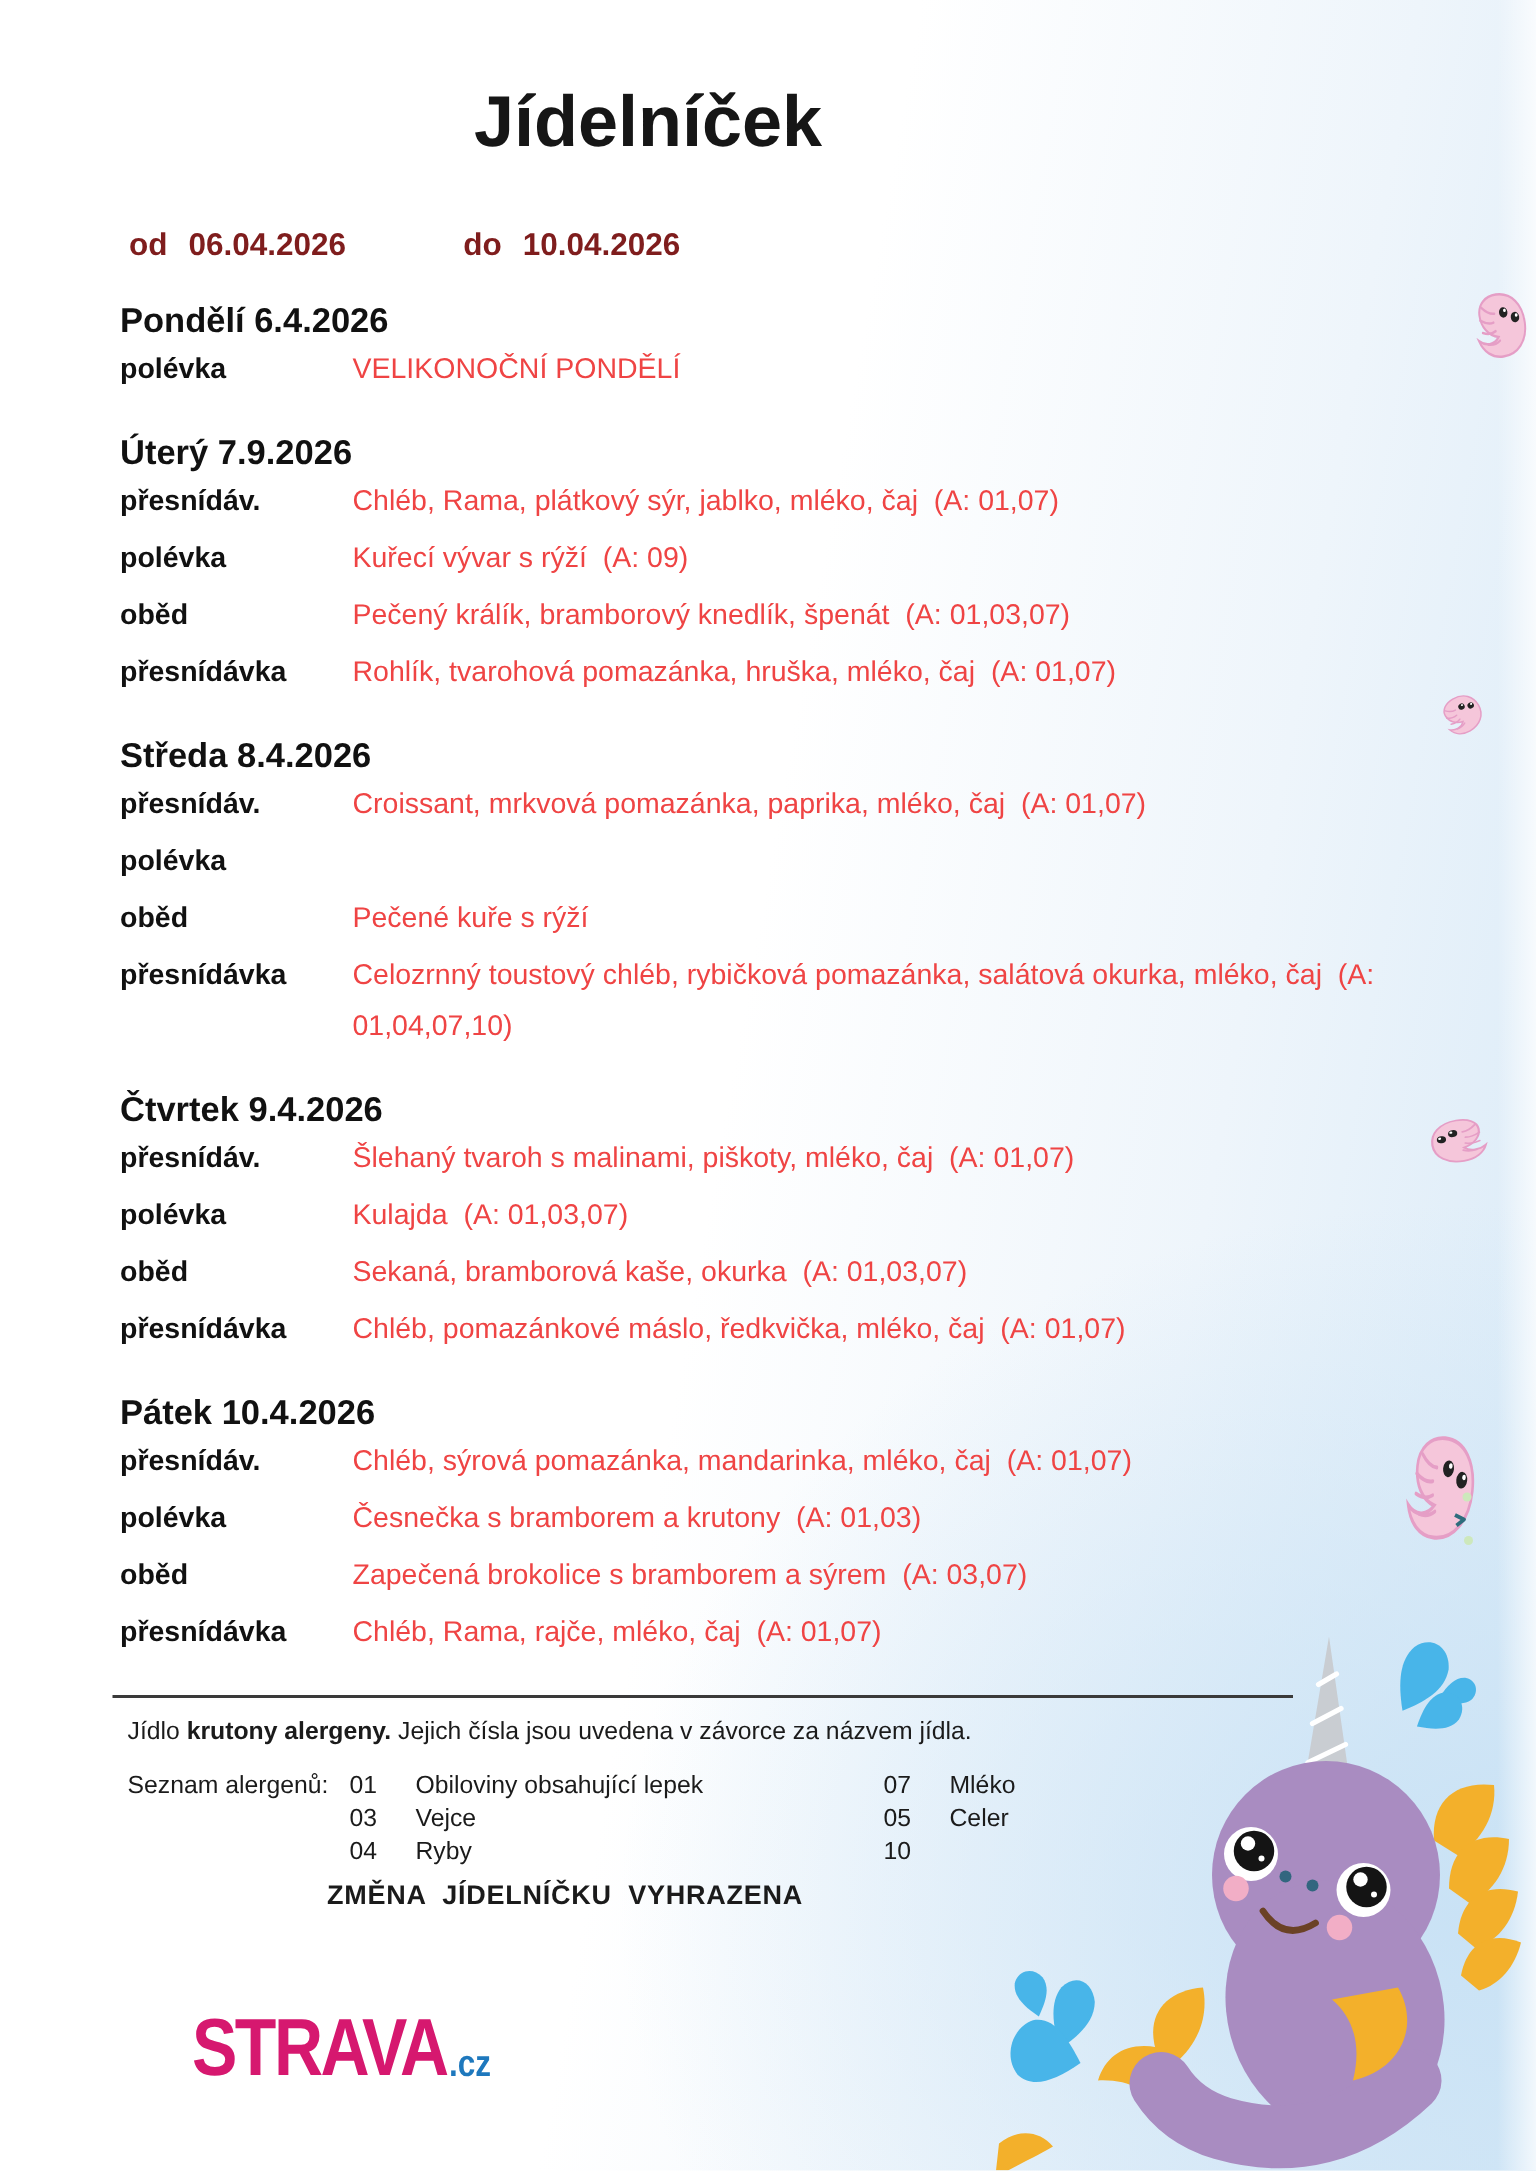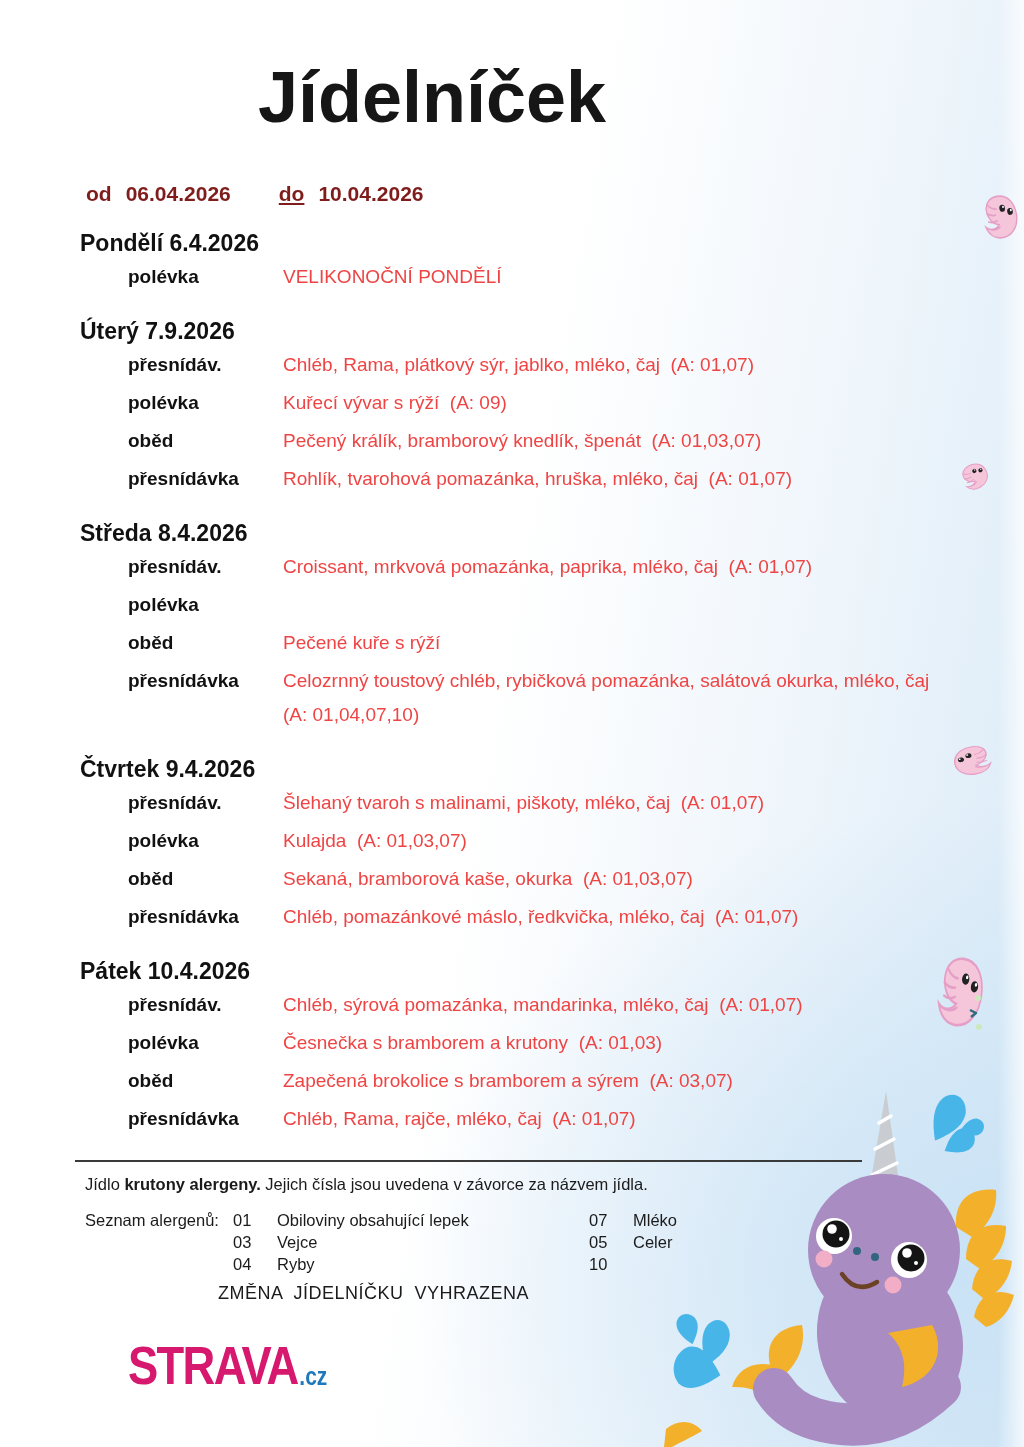--- a/index.html
+++ b/index.html
@@ -11,45 +11,45 @@
     overflow:hidden;
     background:
       linear-gradient(to left, rgba(255,255,255,.75) 0px, rgba(255,255,255,0) 26px),
       radial-gradient(ellipse 920px 760px at 96% 88%, #c9e2f5 0%, rgba(201,226,245,0) 62%),
       linear-gradient(100deg, #ffffff 48%, #eef5fb 74%, #d7e9f7 100%);
   }
   .content { position:relative; padding:0 80px; z-index:2; }
   .title {
     margin:52px 160px 0 0;
     text-align:center;
-    font-size:72px;
+    font-size:48px;
     font-weight:600;
     letter-spacing:0;
     color:#161616;
     line-height:1.25;
   }
   .dates {
     display:flex; align-items:baseline;
     margin:40px 0 0 6px;
     font-size:21px; font-weight:bold; color:#7f1d1d;
   }
   .dates .lbl { margin-right:14px; }
   .dates .val { margin-right:14px; }
-  .dates .to-lbl { margin-left:34px;text-decoration:underline; }
+  .dates .to-lbl { margin-left:64px; }
   .day { margin-top:24px; }
   .day-header { font-size:23px; font-weight:bold; color:#111; line-height:26px; }
-  .row { display:grid; grid-template-columns:155px 1fr; margin-top:4px;margin-left:48px; }
+  .row { display:grid; grid-template-columns:155px 1fr; margin-top:4px; }
   .row .meal-label { font-size:19px; font-weight:bold; line-height:34px; color:#111; }
   .row .meal-food { font-size:19px; line-height:34px; color:#ef4444; white-space:pre-wrap; max-width:715px; }
   .sep { border-top:2px solid #3a3a3a; width:787px; margin:24px 0 0 -5px; }
   .note { margin:11px 0 0 5px; font-size:16.5px; line-height:22px; }
   .note b { font-weight:bold; }
   .allergens { margin:14px 0 0 5px; display:grid; grid-template-columns:148px 44px 312px 44px 1fr; font-size:16.5px; line-height:22px; }
   .allergens div { line-height:22px; }
-  .change { margin:8px 0 0 138px; font-size:18px; white-space:pre; letter-spacing:.5px; }
+  .change { margin:8px 0 0 138px; font-size:18px; white-space:pre; letter-spacing:.5px;font-weight:bold; }
   .logo { position:absolute; left:128px; top:1338px; display:flex; align-items:flex-end; transform:scaleX(.84); transform-origin:left bottom; z-index:3; }
   .logo .brand { font-size:54px; font-weight:bold; letter-spacing:-2px; line-height:1; }
   .logo .tld { font-size:25px; font-weight:bold; line-height:1; margin:0 0 3px 2px; }
   .art { position:absolute; z-index:1; }
 </style>
 </head>
 <body>
 
 <svg width="0" height="0" style="position:absolute">
   <defs>

